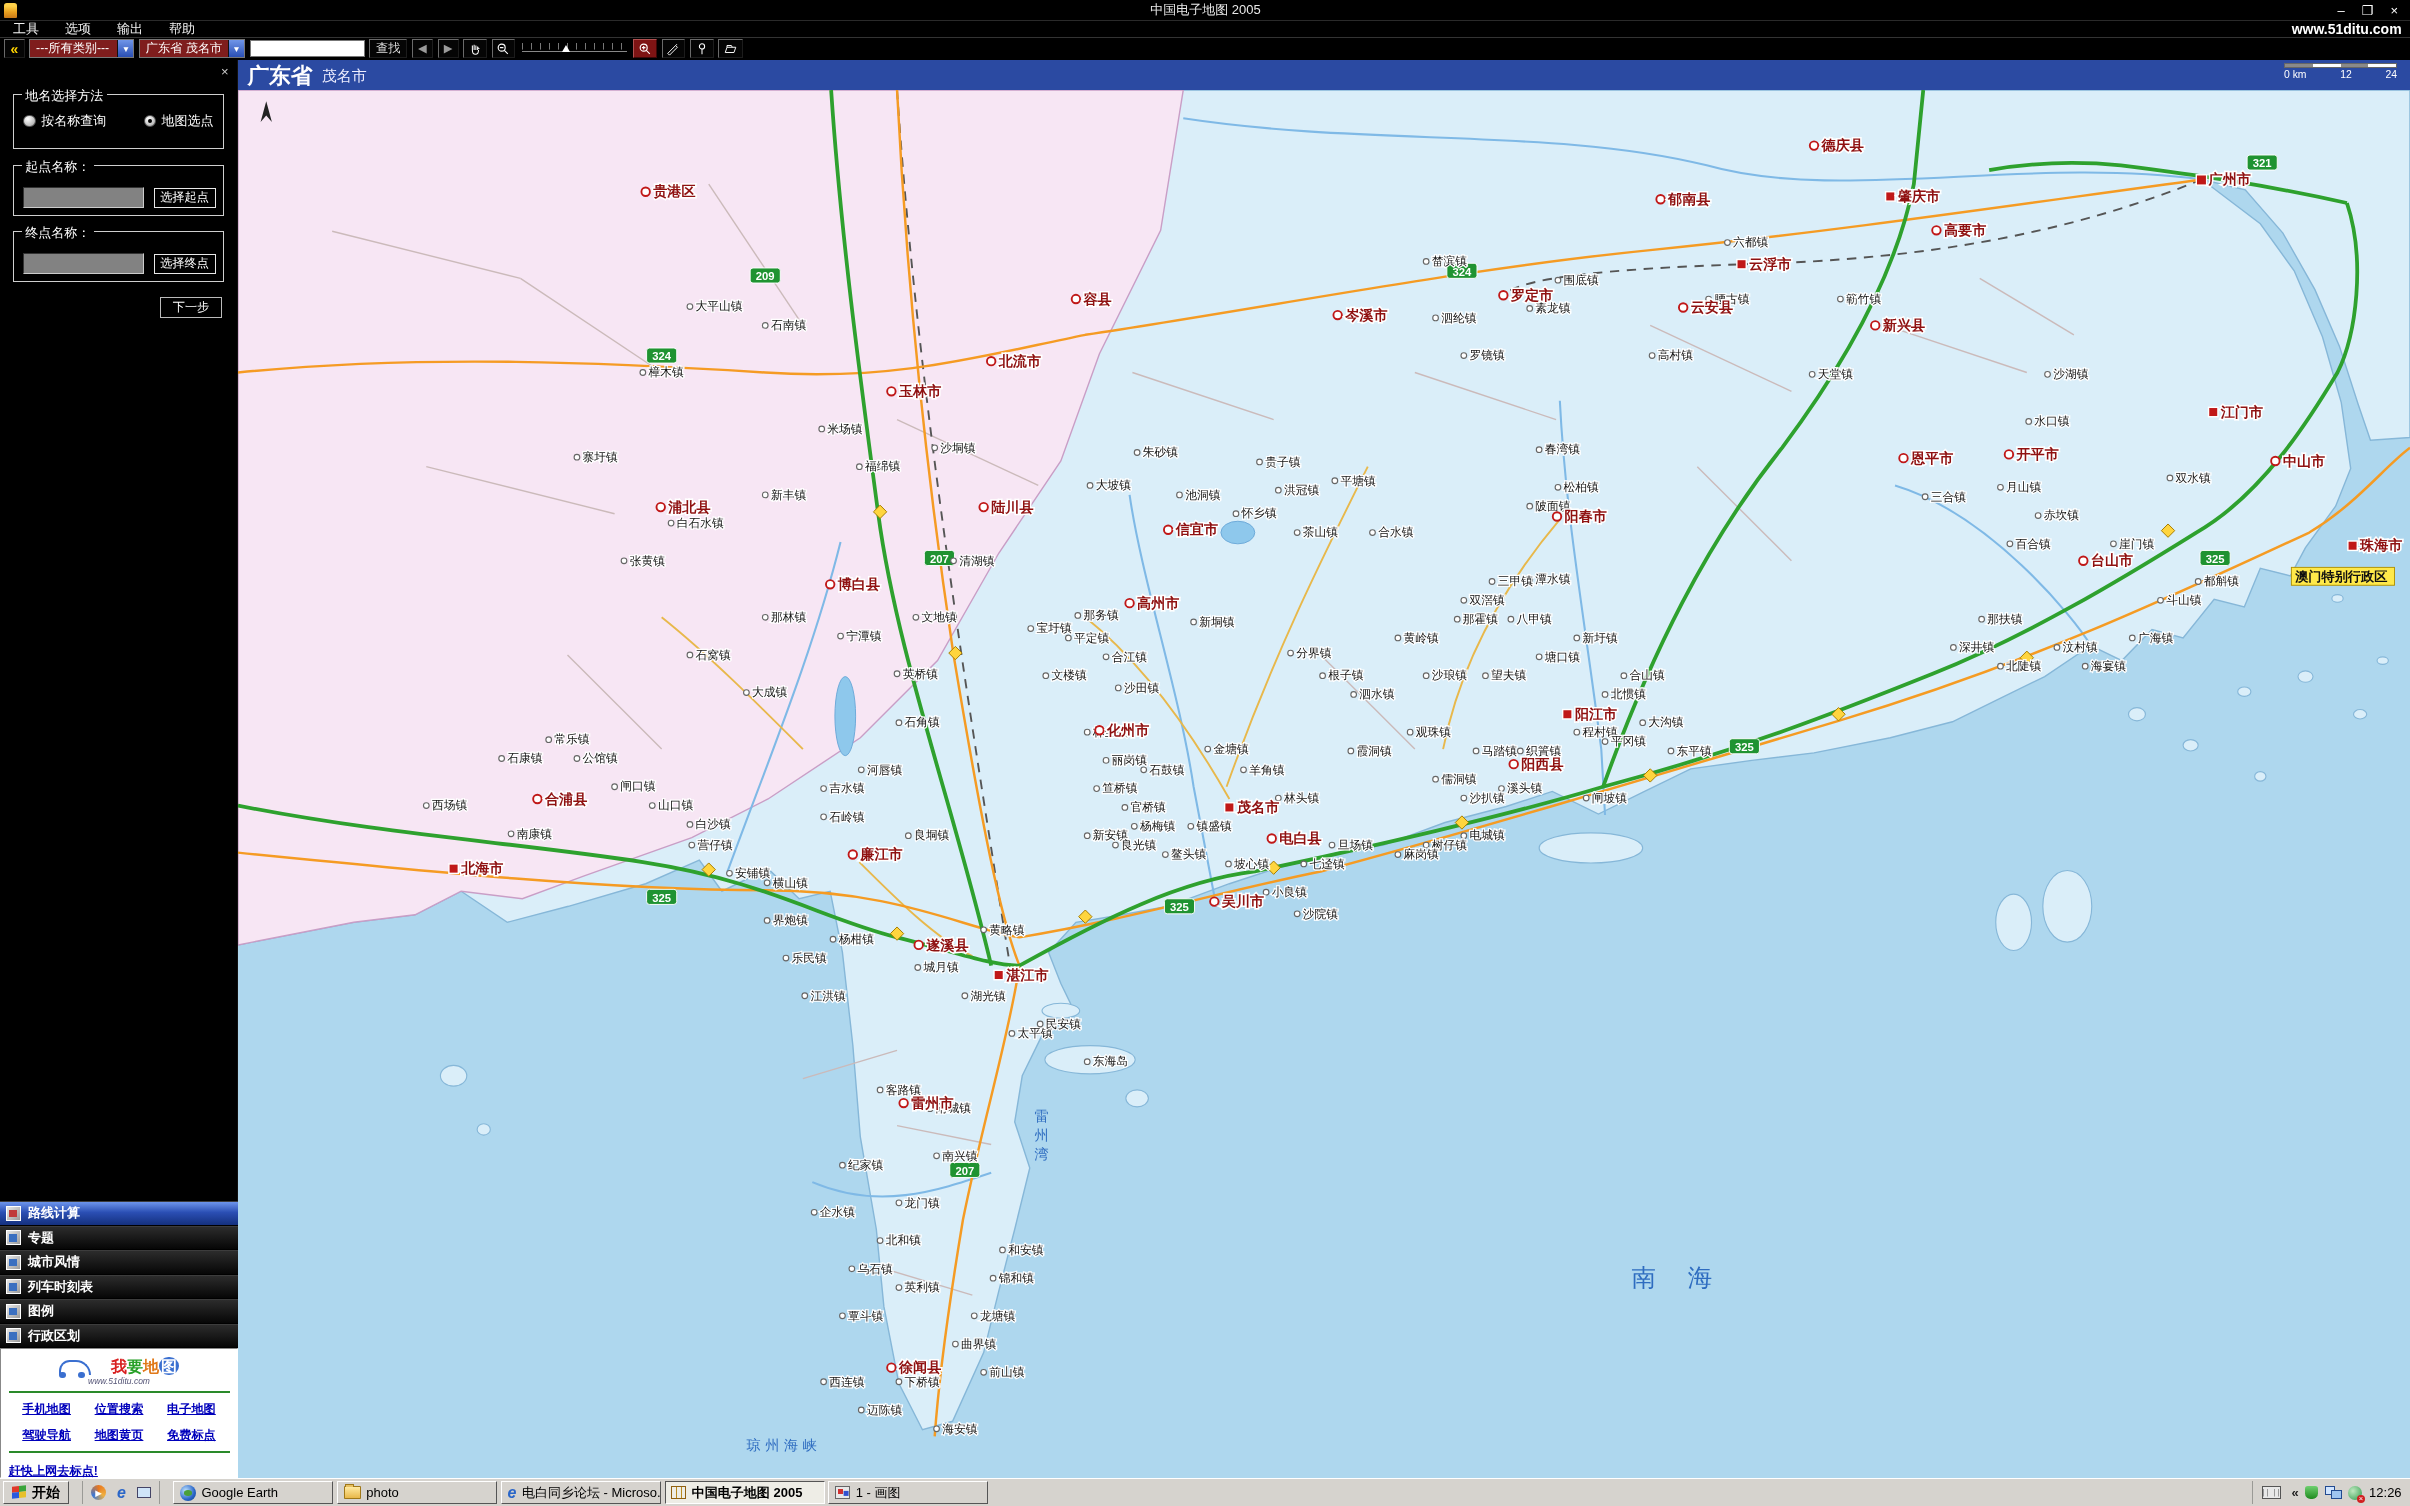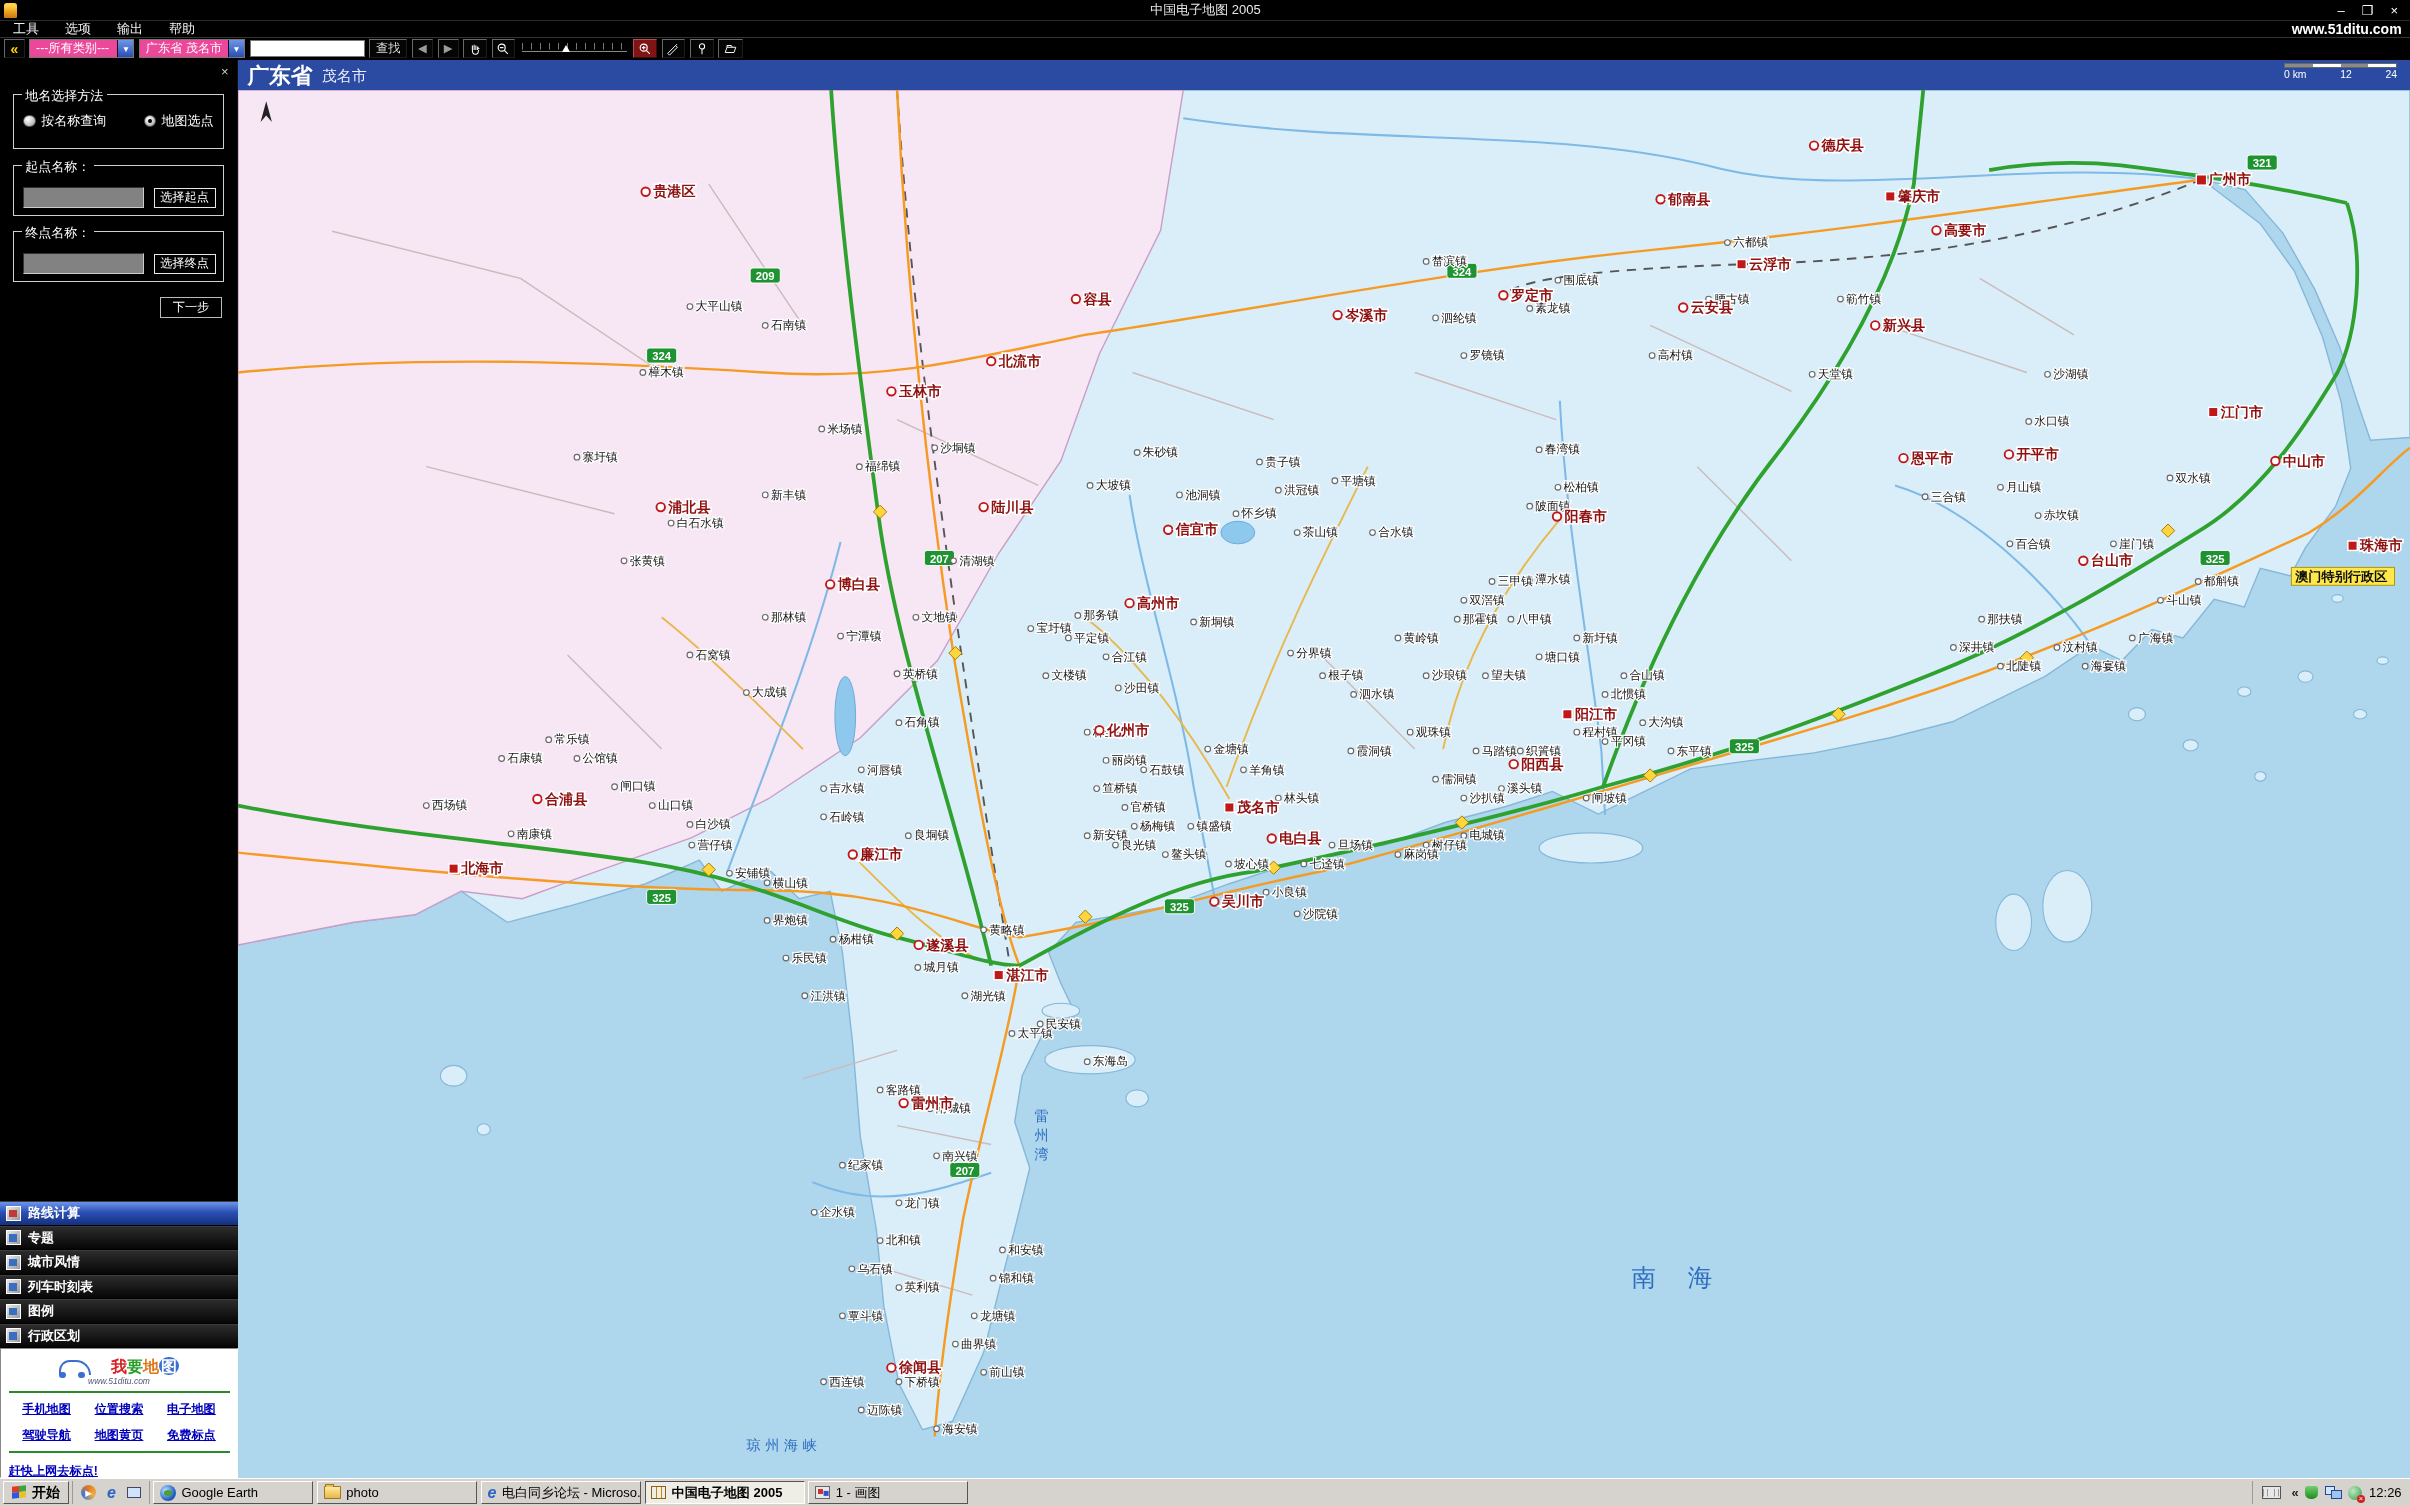--- a/index.html
+++ b/index.html
@@ -21,21 +21,21 @@
     border-bottom:0.9px solid #333;display:flex;align-items:center;font-size:13px;}
   .menu-item{padding:0 13px;color:#f0f0f0;}
   .menubar .site{margin-left:auto;margin-right:9.4px;font-weight:bold;font-size:14px;color:#fff;}
 
   
   .toolbar{position:absolute;left:0;top:38px;width:2411px;height:22.6px;background:#000;
     border-bottom:1.9px solid #1a1a1a;display:flex;align-items:center;gap:4.7px;font-size:12.2px;}
   .tbtn{height:19px;min-width:21px;display:flex;align-items:center;justify-content:center;
     background:#050505;border:0.9px solid;border-color:#6a6a6a #1c1c1c #1c1c1c #6a6a6a;color:#ddd;padding:0 3.8px;}
   .tbtn.back{color:#ffd400;font-weight:bold;font-size:14px;margin-left:3.8px;}
-  .tsel{height:19px;display:flex;align-items:center;background:#ec4899;border:0.9px solid #777;color:#fff;}
+  .tsel{height:19px;display:flex;align-items:center;background:#7f1d1d;border:0.9px solid #777;color:#fff;}
   .tsel .val{padding:0 5.6px;min-width:87px;}
   .tsel .arrow{width:16px;height:17px;background:linear-gradient(180deg,#6f95e8,#2a4fb4);
     display:flex;align-items:center;justify-content:center;font-size:8.5px;color:#fff;border-left:0.9px solid #111;}
   .tinput{width:115px;height:17px;background:#fff;border:0.9px solid #777;color:#000;font-size:12.2px;padding:0 2.8px;}
   .tbtn.find{min-width:38px;}
   .tnav{color:#9a9a9a;font-size:11.3px;}
   .slider{width:105px;height:13px;position:relative;margin:0 1.9px;
     background:repeating-linear-gradient(90deg,#777 0 0.9px,transparent 0.9px 9px);background-size:105px 6.6px;background-repeat:no-repeat;background-position:0 0.9px;}
   .slider .rail{position:absolute;left:0;right:0;top:8.5px;height:0.9px;background:#888;}
   .slider .thumb{position:absolute;left:38%;top:2.8px;width:0;height:0;
@@ -107,21 +107,21 @@
   .t-badge{font:bold 12px "Liberation Sans",sans-serif;fill:#fff;}
   .t-region{font:bold 14px "Liberation Sans",sans-serif;fill:#101010;}
 
   
   .statusbar{position:absolute;left:0;bottom:0;width:2172px;height:19px;background:#55c6e8;
     border-top:0.9px solid #2a7a9a;display:flex;align-items:center;color:#0000a0;font-size:12.2px;padding-left:5.6px;}
   .statusbar .grip{margin-left:auto;width:17px;height:17px;background:#c8c8c0;border-left:0.9px solid #888;}
 
   
   .taskbar{position:absolute;left:0;top:1478px;width:2411px;height:28px;background:#d6d3ce;
-    border-top:0.9px solid #fff;display:flex;align-items:center;gap:3px;color:#000;}
+    border-top:0.9px solid #fff;display:flex;align-items:center;gap:13px;color:#000;}
   .start-btn{height:22.6px;margin-left:2.8px;display:flex;align-items:center;gap:4.7px;padding:0 8.5px;
     background:#d6d3ce;border:0.9px solid;border-color:#fff #555 #555 #fff;font-weight:bold;font-size:14px;}
   .winflag{width:15px;height:13px;display:grid;grid-template-columns:6.6px 6.6px;grid-template-rows:5.6px 5.6px;gap:0.9px;transform:skewY(-6deg);}
   .winflag i{display:block;}
   .wf1{background:#e03a2a;}.wf2{background:#3ba53b;}.wf3{background:#2a5ae0;}.wf4{background:#e8c02a;}
   .ql{display:flex;gap:3.8px;padding:0 5.6px;border-left:0.9px solid #9a9a96;border-right:0.9px solid #9a9a96;height:22.6px;align-items:center;}
   .qli{width:19px;height:19px;display:flex;align-items:center;justify-content:center;}
   .task-btn{height:22.6px;width:160px;display:flex;align-items:center;gap:5.6px;padding:0 5.6px;font-size:13px;
     background:#d6d3ce;border:0.9px solid;border-color:#fff #555 #555 #fff;white-space:nowrap;overflow:hidden;}
   .task-btn.active{background:#eeede6;border-color:#555 #fff #fff #555;font-weight:bold;}

